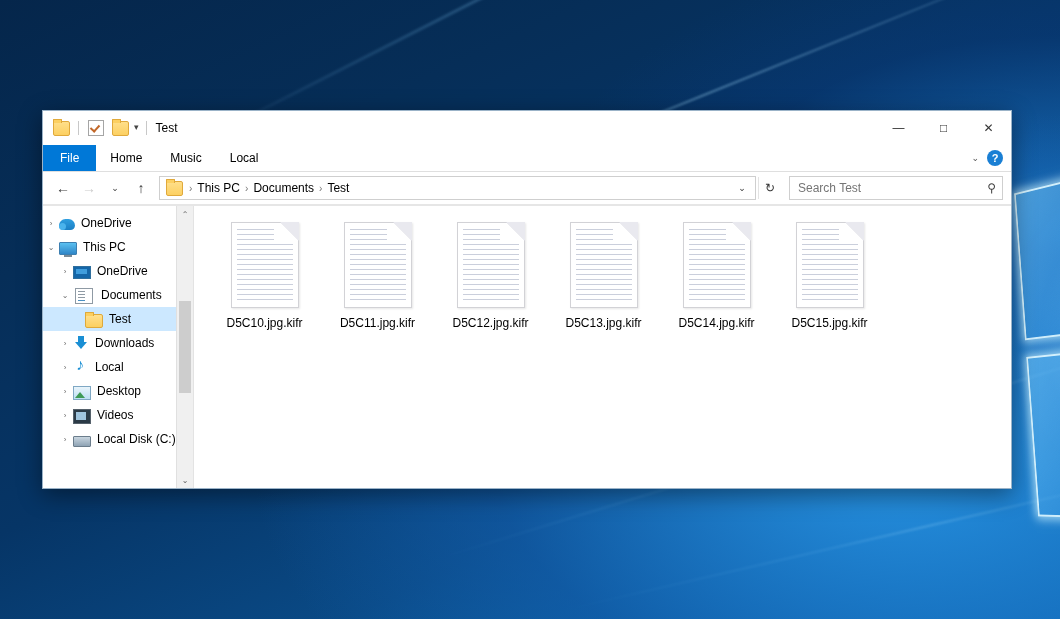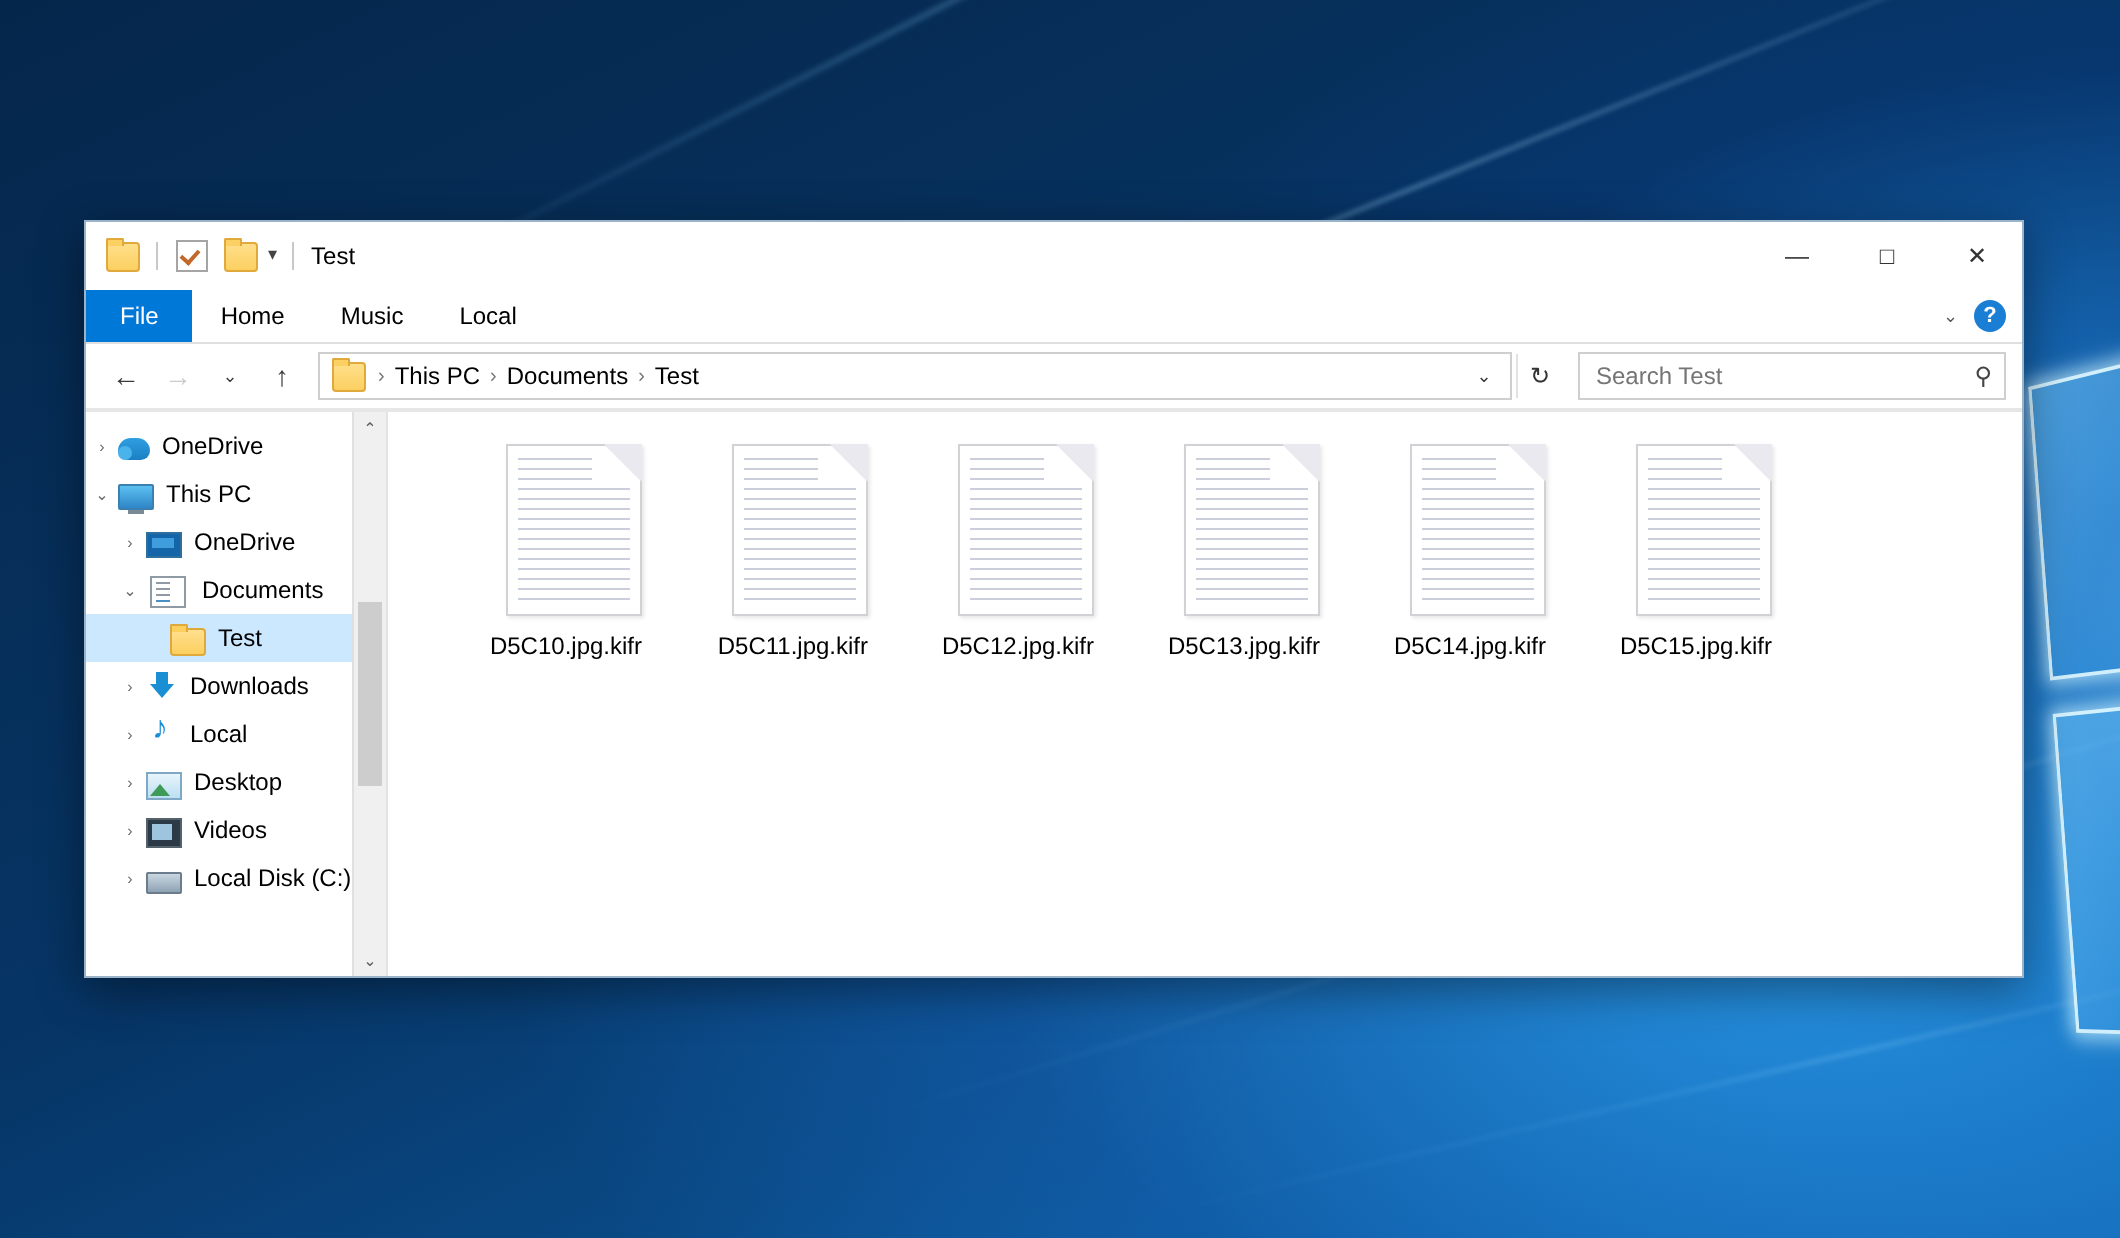--- a/index.html
+++ b/index.html
@@ -425,21 +425,21 @@
   #file-grid {
     display: flex;
     flex-wrap: wrap;
     gap: 0;
   }
   .file-item {
     width: 113px;
     height: 122px;
     display: flex;
     flex-direction: column;
-    align-items: flex-end;
+    align-items: center;
     justify-content: flex-start;
     padding-top: 4px;
   }
   .file-icon {
     width: 66px;
     height: 84px;
     position: relative;
     background: #ffffff;
     border: 1px solid #d2d2d6;
     box-shadow: 1px 1px 2px rgba(0,0,0,0.10);

